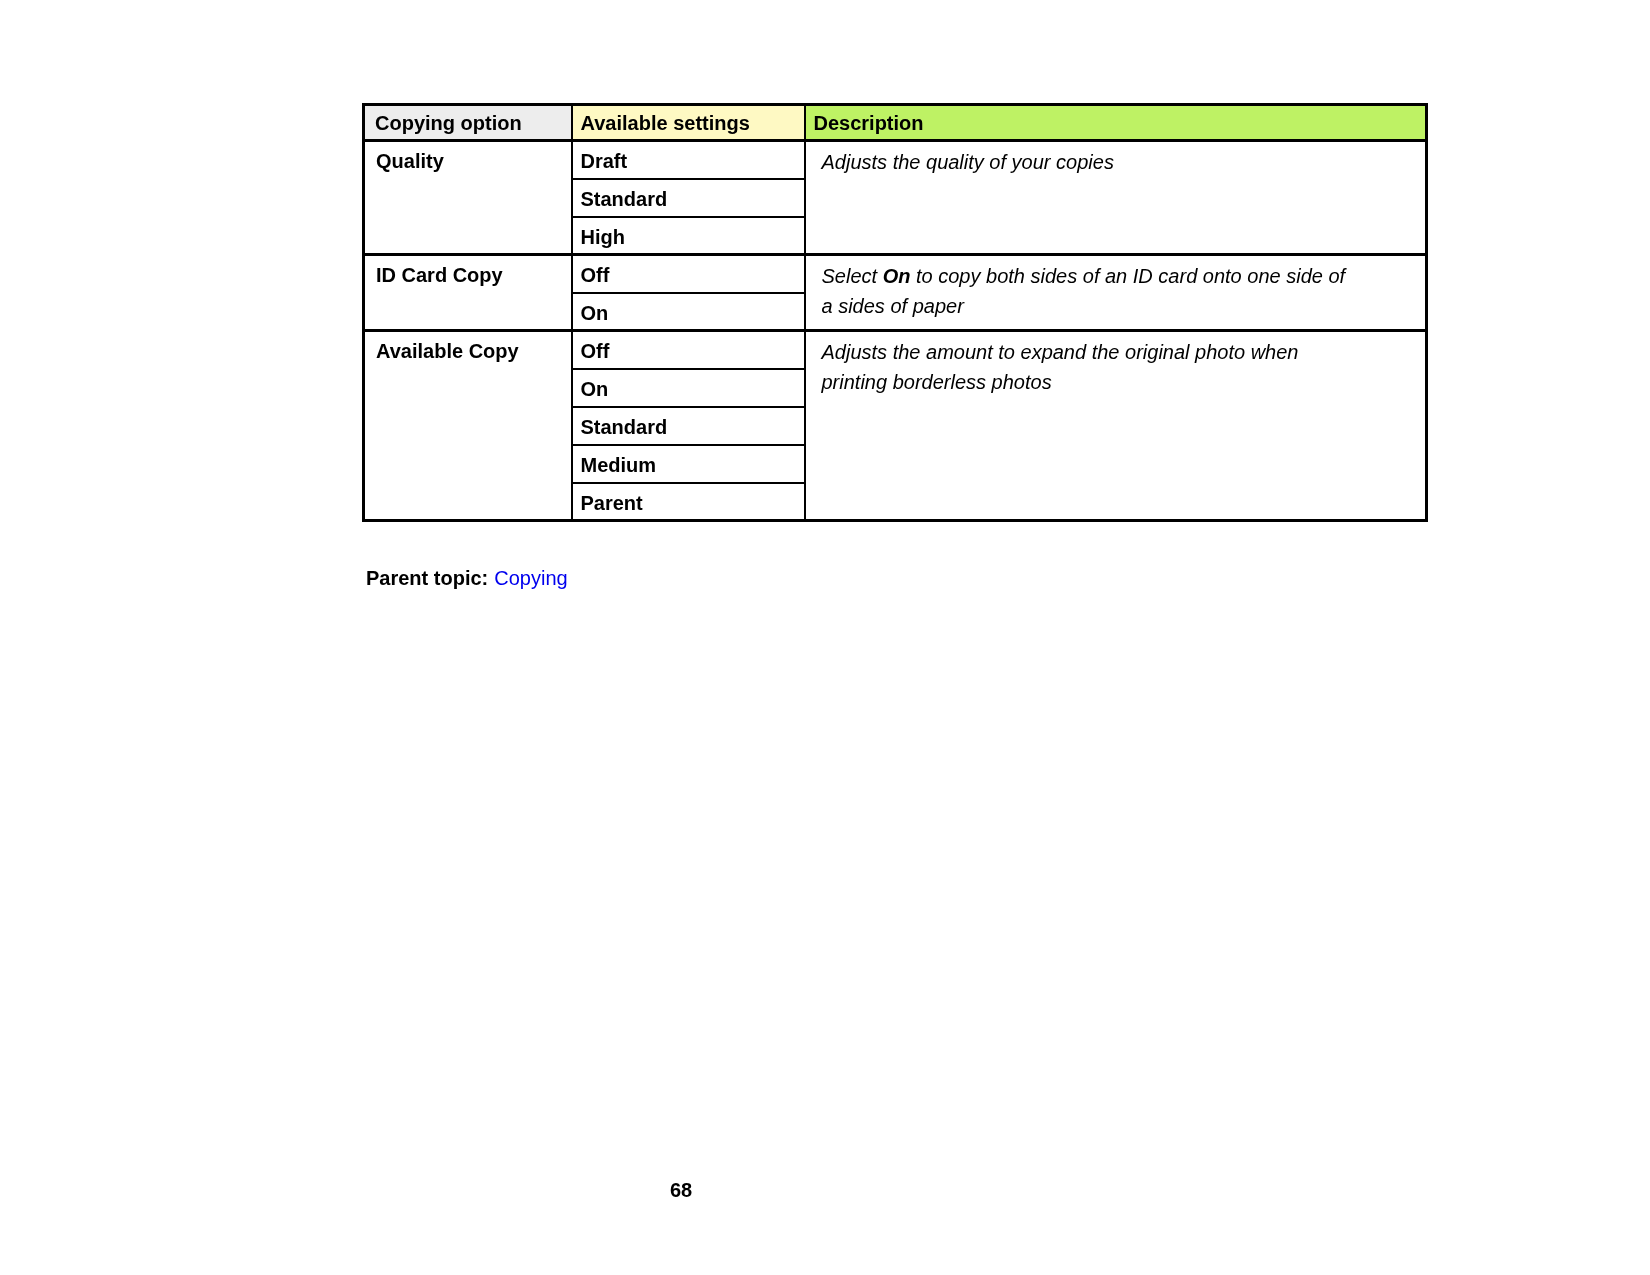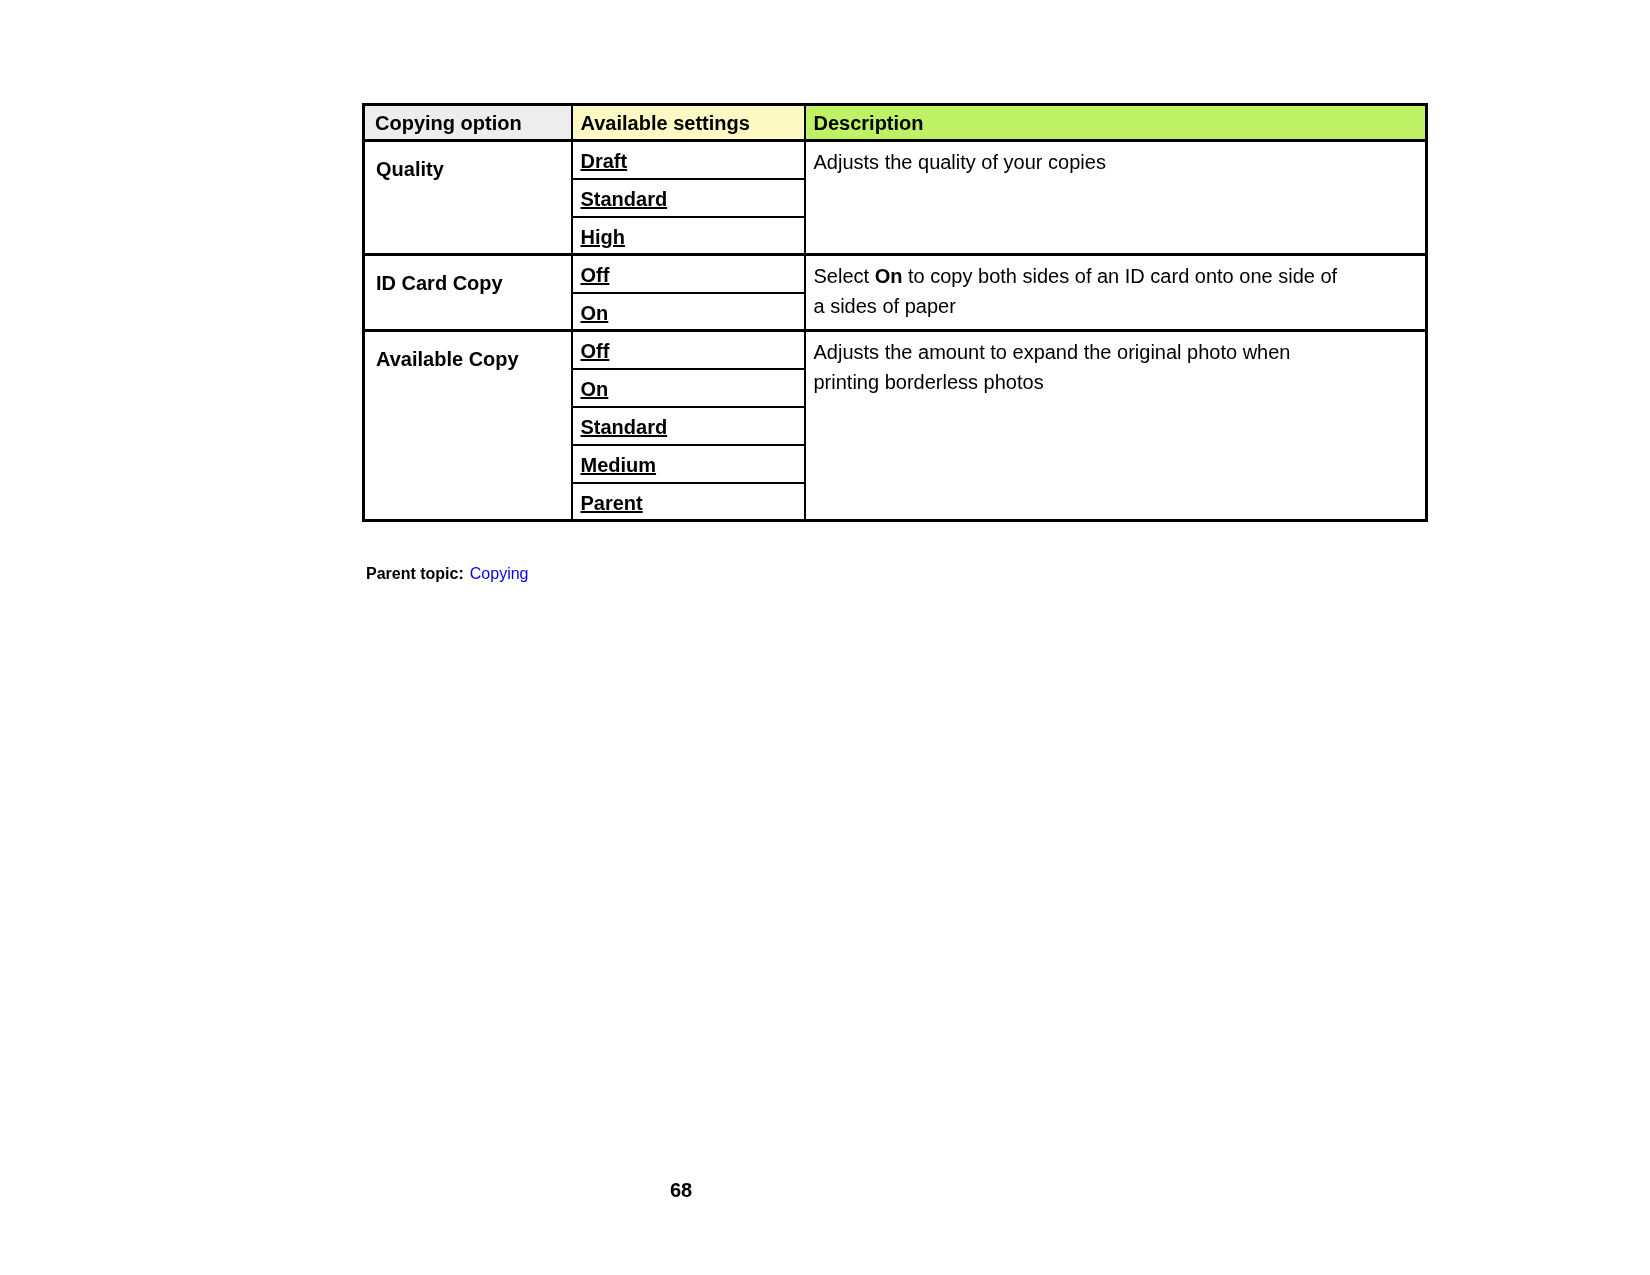--- a/index.html
+++ b/index.html
@@ -44,42 +44,42 @@
   .opts th {
     font-weight: bold;
     padding: 4px 19px 0 8px;
     line-height: 26px;
     border-bottom: 3px solid #000;
   }
   .opts th.first { padding-left: 10px; }
 
   td.opt {
     font-weight: bold;
-    padding: 12px 6px 0 11px;
+    padding: 4px 6px 0 11px;
     line-height: 30px;
   }
   td.set {
     font-weight: bold;
     padding: 4px 6px 0 8px;
     line-height: 30px;
-    text-decoration: underline;
   }
   td.desc {
     font-weight: normal;
-    padding: 5px 10px 0 8px;
+    padding: 5px 10px 0 16px;
     line-height: 30px;
+    font-style: italic;
   }
   tr.major td { border-top: 3px solid #000; }
 
   
   .parent-topic {
     position: absolute;
     left: 366px;
     top: 546px;
-    font-size: 16px;
+    font-size: 20px;
     line-height: 24px;
     white-space: nowrap;
   }
   .parent-topic .lbl { font-weight: bold; }
   .parent-topic a {
     text-decoration: none;
     margin-left: 6px;
     cursor: pointer;
   }
 

